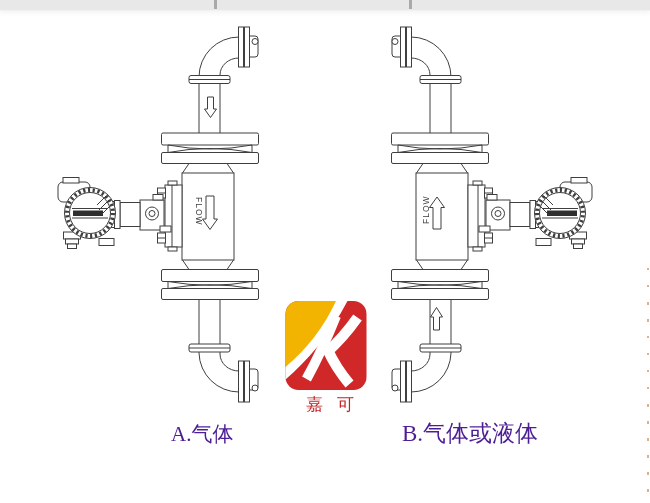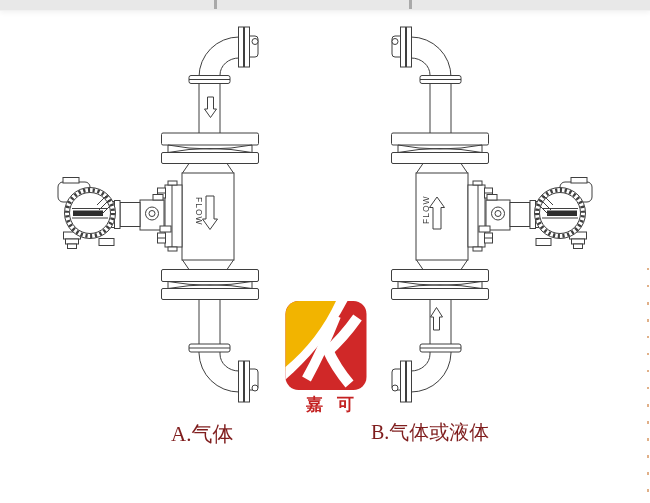--- a/index.html
+++ b/index.html
@@ -19,28 +19,28 @@
     background:repeating-linear-gradient(180deg,#c87028 0 2.5px,transparent 2.5px 17px);
   }
   svg.diagram{position:absolute;left:0;top:0;}
   .ln{fill:none;stroke:#3f3f3f;stroke-width:1;}
   .wt{fill:#ffffff;stroke:#3f3f3f;stroke-width:1;}
   .flowtxt{
     font-family:"Liberation Sans","DejaVu Sans",sans-serif;
     font-size:8.5px;letter-spacing:1px;fill:#3b3b3b;
   }
   .label{
-    position:absolute;color:#7f1d1d;white-space:pre;line-height:1.1;
+    position:absolute;color:#4c1d95;white-space:pre;line-height:1.1;
   }
   .label-a{left:171px;top:423px;font-size:21px;}
-  .label-b{left:371px;top:421px;font-size:20px;}
+  .label-b{left:402px;top:421px;font-size:23px;}
   .caption{left:157px;top:459px;font-size:22px;letter-spacing:1.5px;}
   .logo-text{
     position:absolute;left:296px;top:393px;width:82px;text-align:center;
-    font-size:17px;font-weight:bold;color:#c42222;letter-spacing:14px;white-space:pre;
+    font-size:17px;font-weight:normal;color:#c42222;letter-spacing:14px;white-space:pre;
     font-family:"Liberation Serif","DejaVu Serif",serif;
   }
 </style>
 </head>
 <body>
 
 <div class="canvas">
 
   <div class="top-bar">
     <div class="top-tick tick-1"></div>

